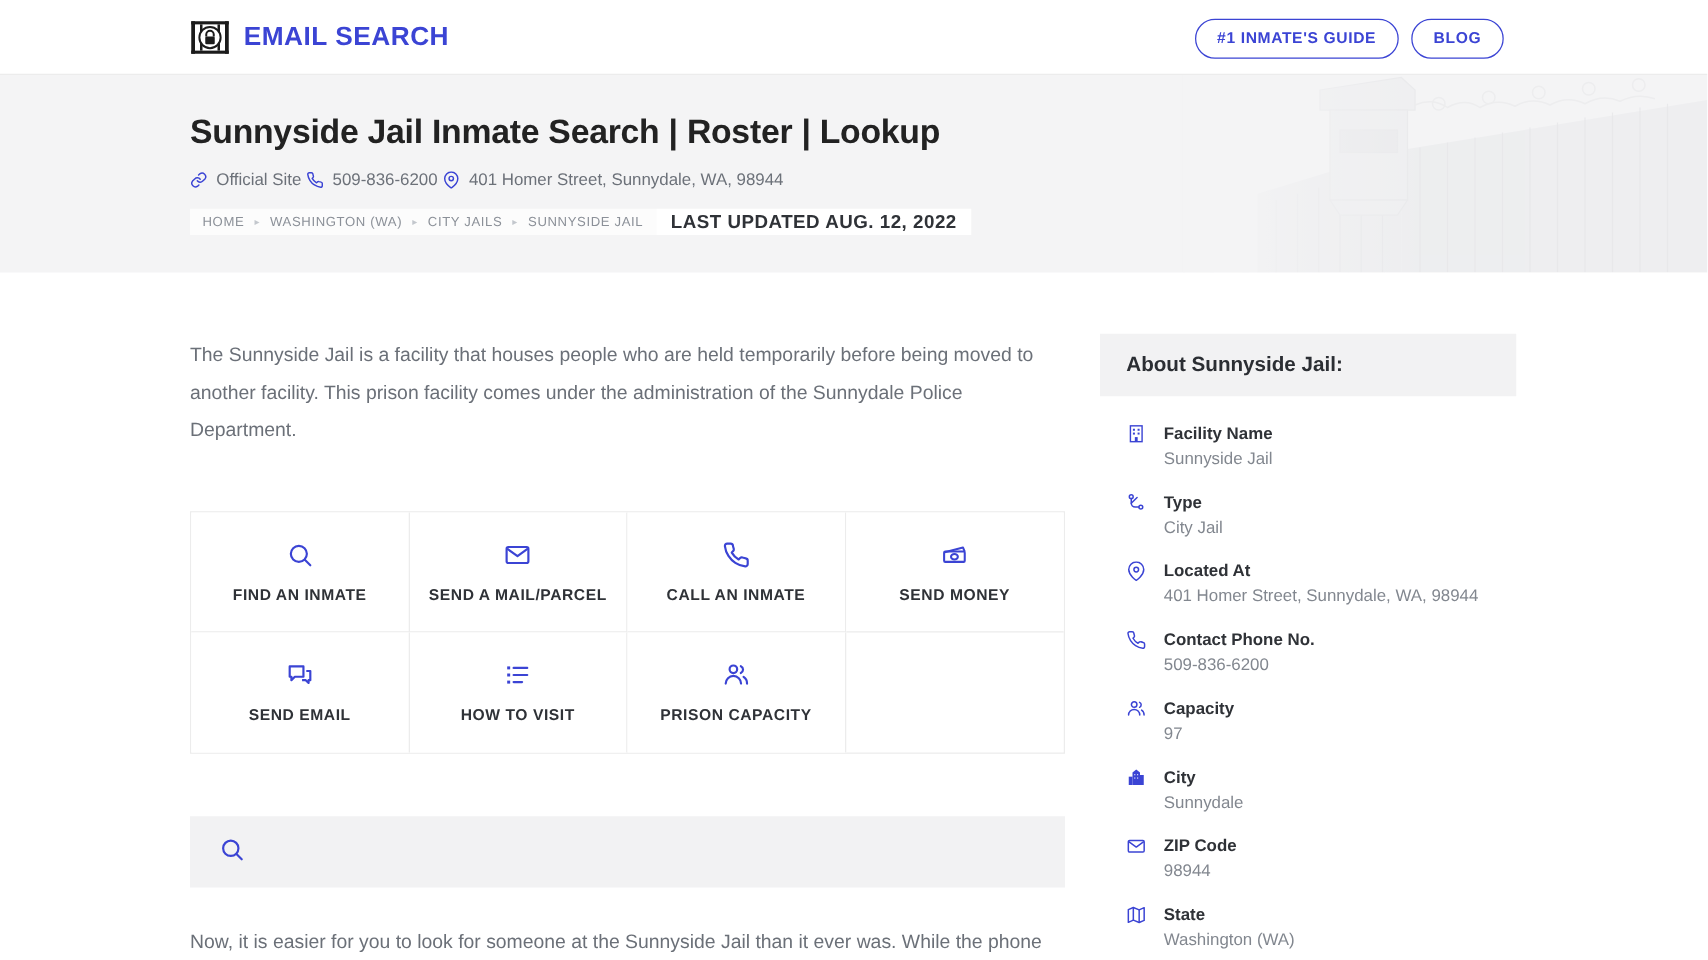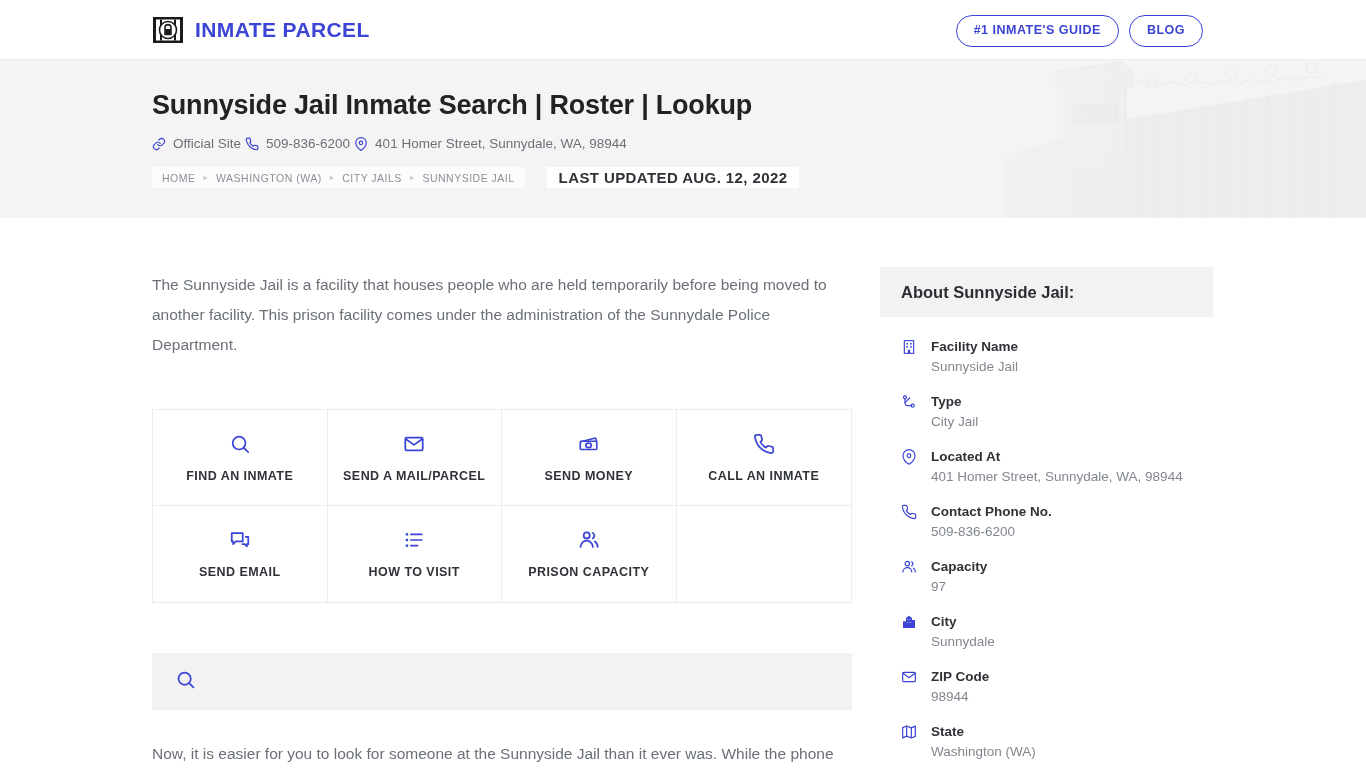--- a/index.html
+++ b/index.html
@@ -68,21 +68,21 @@
   .hero-meta {
     margin-top: 15px;
     display: flex; align-items: center; gap: 4px;
     font-size: 13.5px; color: #6c7179;
   }
   .hero-meta .mi { display: flex; align-items: center; gap: 7px; }
   .hero-meta svg { display: block; }
 
   .crumbbar {
     margin-top: 16px;
-    display: flex; align-items: stretch; gap: 22px;
+    display: flex; align-items: stretch; gap: 0;
     height: 21px;
   }
   .crumbs {
     background: #fcfcfc;
     display: flex; align-items: center; gap: 8px;
     padding: 0 10px;
     font-size: 10.5px; letter-spacing: .5px; color: #8b9098;
   }
   .crumbs .c { white-space: nowrap; }
   .crumbs .sep { color: #c3c7cd; font-size: 8px; }
@@ -176,21 +176,21 @@
           <rect x="28" y="3" width="3" height="26" fill="#1b1b1b"></rect>
           <rect x="1" y="3" width="30" height="2.5" fill="#1b1b1b"></rect>
           <rect x="1" y="26.5" width="30" height="2.5" fill="#1b1b1b"></rect>
           <rect x="8" y="5.5" width="2" height="21" fill="#1b1b1b"></rect>
           <rect x="22" y="5.5" width="2" height="21" fill="#1b1b1b"></rect>
           <circle cx="16" cy="16" r="8.5" fill="#ffffff" stroke="#1b1b1b" stroke-width="1.6"></circle>
           <path d="M13 15.2v-1.6a3 3 0 0 1 6 0v1.6" fill="none" stroke="#1b1b1b" stroke-width="1.6"></path>
           <rect x="12.2" y="15.1" width="7.6" height="6.2" rx="1" fill="#1b1b1b"></rect>
         </svg>
       </span>
-      <span class="brand-text">INMATE PARCEL</span>
+      <span class="brand-text">EMAIL SEARCH</span>
     </a>
 
     <div class="header-actions">
       <button class="pill">#1 INMATE'S GUIDE</button>
       <button class="pill">BLOG</button>
     </div>
   </div>
 
   <div class="hero">
     <svg class="hero-art" viewBox="0 0 420 158">
@@ -311,36 +311,36 @@
             <svg width="22" height="22" viewBox="0 0 24 24" fill="none" stroke="#3b44d4" stroke-width="1.9" stroke-linejoin="round">
               <rect x="2.5" y="5" width="19" height="14" rx="1.5"></rect>
                 <polyline points="3,6.5 12,13 21,6.5"></polyline>
             </svg>
           </span>
           <span class="act-label">SEND A MAIL/PARCEL</span>
         </div>
 
         <div class="act">
           <span>
+            <svg width="22" height="22" viewBox="0 0 24 24" fill="none" stroke="#3b44d4" stroke-width="1.9" stroke-linecap="round" stroke-linejoin="round">
+              <path d="M22 16.9v3a2 2 0 0 1-2.2 2 19.8 19.8 0 0 1-8.6-3.1 19.5 19.5 0 0 1-6-6A19.8 19.8 0 0 1 2.1 4.2 2 2 0 0 1 4.1 2h3a2 2 0 0 1 2 1.7c.1 1 .4 1.9.7 2.8a2 2 0 0 1-.5 2.1L8.1 9.9a16 16 0 0 0 6 6l1.3-1.3a2 2 0 0 1 2.1-.4c.9.3 1.8.6 2.8.7a2 2 0 0 1 1.7 2z"></path>
+            </svg>
+          </span>
+          <span class="act-label">CALL AN INMATE</span>
+        </div>
+
+        <div class="act">
+          <span>
             <svg width="22" height="22" viewBox="0 0 24 24" fill="none" stroke="#3b44d4" stroke-width="1.8" stroke-linejoin="round">
               <path d="M3 9.5 L19 5.5 L20.5 9"></path>
               <rect x="2.5" y="9" width="18" height="9" rx="1"></rect>
               <ellipse cx="11.5" cy="13.5" rx="3" ry="2.4"></ellipse>
             </svg>
           </span>
           <span class="act-label">SEND MONEY</span>
-        </div>
-
-        <div class="act">
-          <span>
-            <svg width="22" height="22" viewBox="0 0 24 24" fill="none" stroke="#3b44d4" stroke-width="1.9" stroke-linecap="round" stroke-linejoin="round">
-              <path d="M22 16.9v3a2 2 0 0 1-2.2 2 19.8 19.8 0 0 1-8.6-3.1 19.5 19.5 0 0 1-6-6A19.8 19.8 0 0 1 2.1 4.2 2 2 0 0 1 4.1 2h3a2 2 0 0 1 2 1.7c.1 1 .4 1.9.7 2.8a2 2 0 0 1-.5 2.1L8.1 9.9a16 16 0 0 0 6 6l1.3-1.3a2 2 0 0 1 2.1-.4c.9.3 1.8.6 2.8.7a2 2 0 0 1 1.7 2z"></path>
-            </svg>
-          </span>
-          <span class="act-label">CALL AN INMATE</span>
         </div>
 
         <div class="act">
           <span>
             <svg width="22" height="22" viewBox="0 0 24 24" fill="none" stroke="#3b44d4" stroke-width="1.9" stroke-linejoin="round">
               <path d="M3 4.5h12v9H7.5L4.5 16.5V13.5H3z"></path>
               <path d="M17.5 8.5H21v8h-1.5v2.5l-2.5-2.5h-3.2"></path>
             </svg>
           </span>
           <span class="act-label">SEND EMAIL</span>

